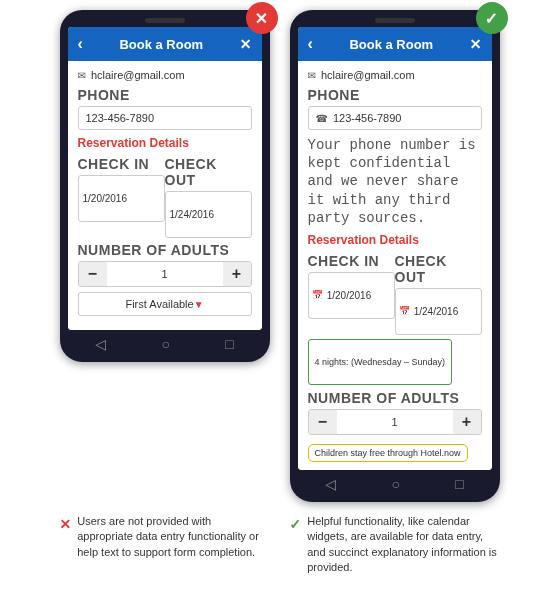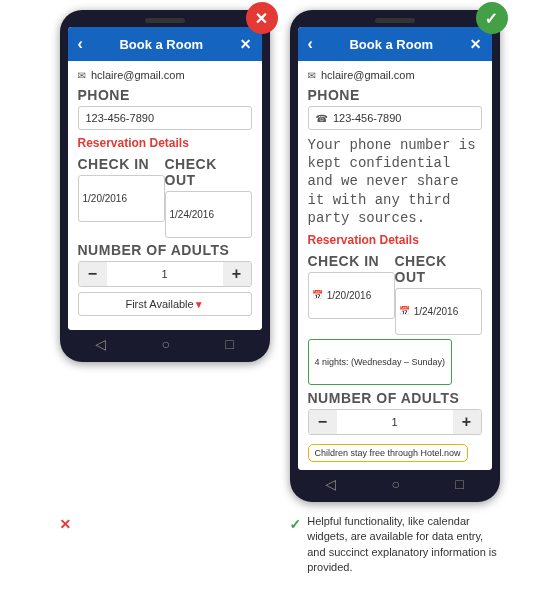--- a/index.html
+++ b/index.html
@@ -437,18 +437,19 @@
         <span class="nav-icon">□</span>
       </div>
     </div>
   </div>
 
 </div>
 
 <div class="caption-row">
   <div class="caption">
     <span class="caption-icon bad">✕</span>
+    <span>Users are not provided with appropriate data entry functionality or help text to support form completion.</span>
   </div>
   <div class="caption">
     <span class="caption-icon good">✓</span>
     <span>Helpful functionality, like calendar widgets, are available for data entry, and succinct explanatory information is provided.</span>
   </div>
 </div>
 
 </body></html>

